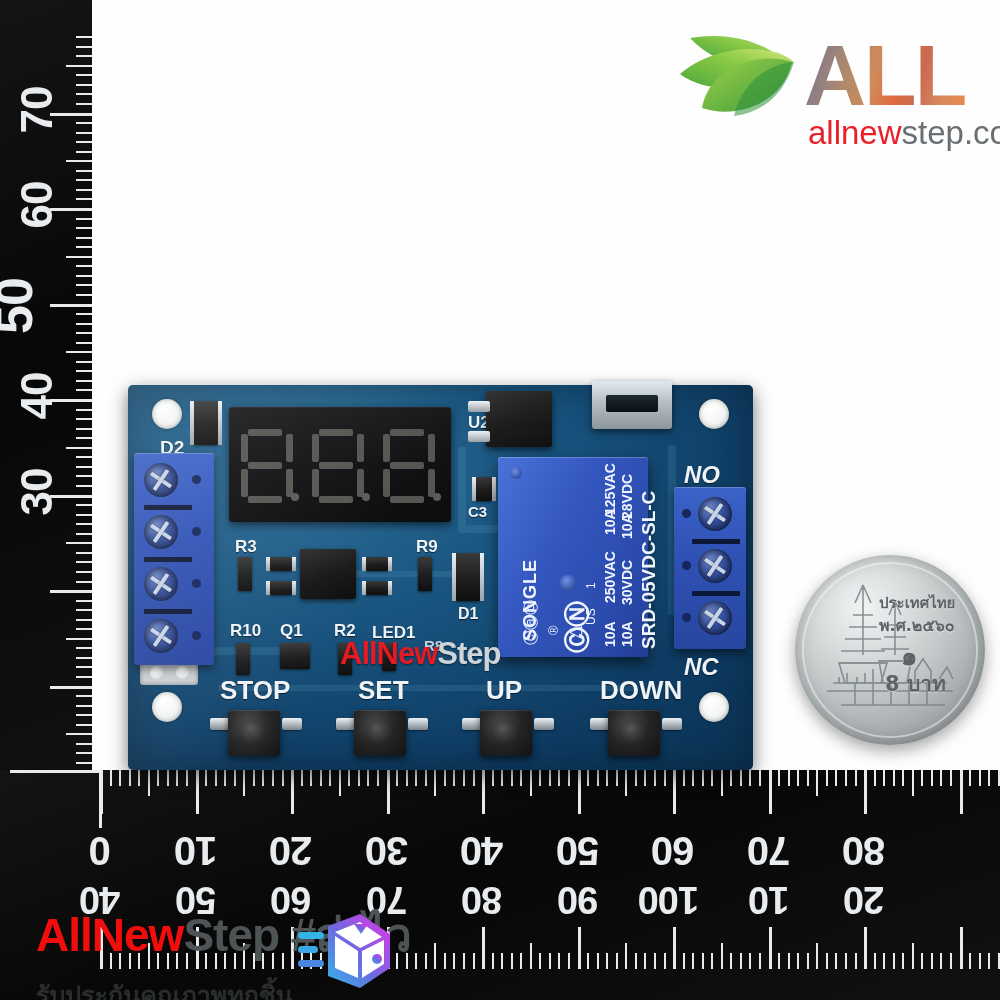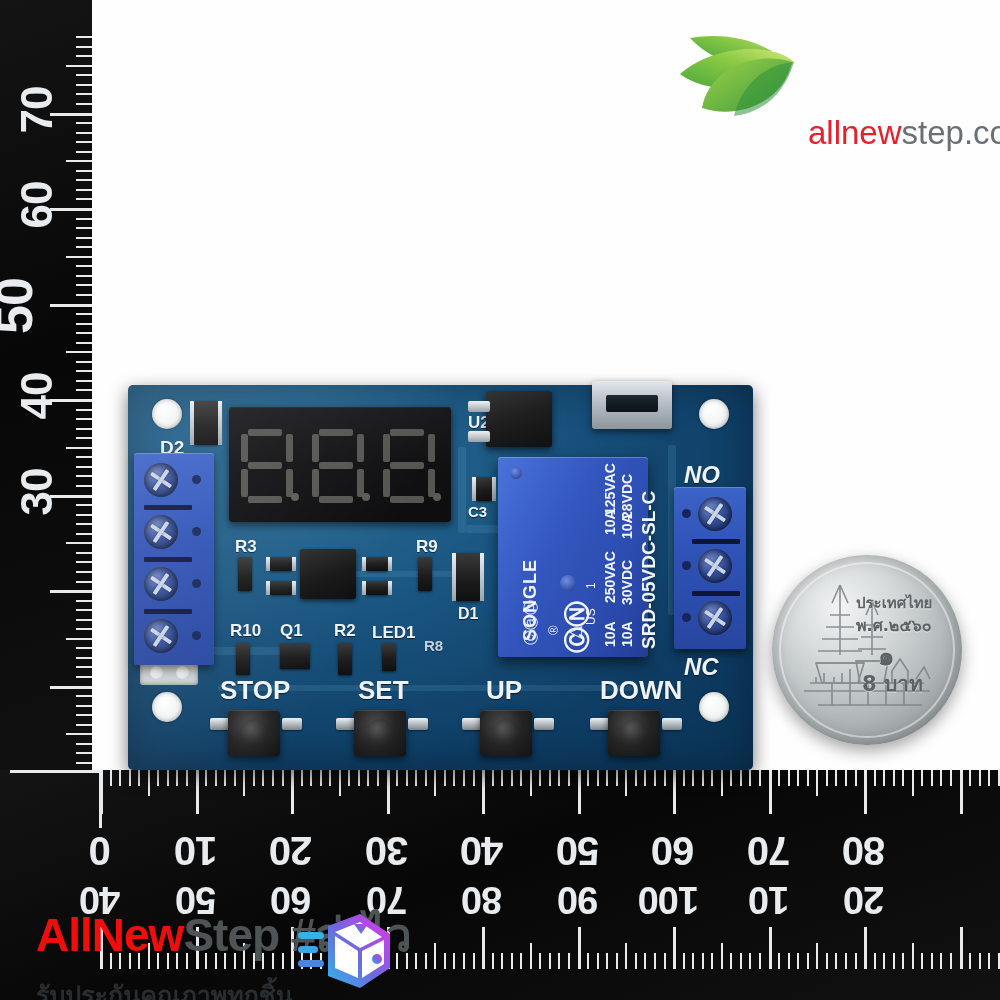--- a/index.html
+++ b/index.html
@@ -159,21 +159,21 @@
   .u2leg{ position:absolute; width:22px; height:11px; background:linear-gradient(180deg,#f0f3f5,#98a1a7); border-radius:2px;}
   .hdrpads{
     position:absolute; background:#c9ced2; border-radius:3px;
     box-shadow:inset 0 0 4px rgba(0,0,0,.4);
   }
   .hdrhole{ position:absolute; width:13px;height:13px;border-radius:50%;
     background:radial-gradient(circle at 38% 33%,#fff 0%,#e6eaec 60%,#bcc3c7 100%);}
 
   
   #coin {
-    position:absolute; left:772px; top:555px; width:190px; height:190px;
+    position:absolute; left:795px; top:555px; width:190px; height:190px;
     border-radius:50%;
     background: radial-gradient(circle at 36% 28%, #f2f4f4 0%, #d6dadb 28%, #b4babb 58%, #949a9c 82%, #7d8385 100%);
     box-shadow: 0 6px 16px rgba(0,0,0,.35), inset 0 0 18px rgba(0,0,0,.25);
     overflow:hidden;
   }
   #coin::before{
     content:""; position:absolute; inset:7px; border-radius:50%;
     border:2px solid rgba(255,255,255,.45);
   }
   .coin-text{
@@ -678,20 +678,23 @@
 
     <div class="btnleg" style="left:334px; top:333px;"></div>
     <div class="btn" style="left:352px; top:325px;"></div>
     <div class="btnleg" style="left:406px; top:333px;"></div>
 
     <div class="btnleg" style="left:462px; top:333px;"></div>
     <div class="btn" style="left:480px; top:325px;"></div>
     <div class="btnleg" style="left:534px; top:333px;"></div>
   </div>
 
+  <div class="wm-pcb">
+    <span class="a">AllNew</span><span class="b">Step</span>
+  </div>
 
   <div id="coin">
     <svg class="temple" width="190" height="190" viewBox="0 0 190 190">
       <g stroke="#7b8183" stroke-width="1.6" fill="none" opacity="0.85">
         <path d="M46 150 L150 150"></path>
         <path d="M32 136 L158 136"></path>
         <path d="M38 128 L152 128"></path>
         <path d="M60 128 L60 150 M78 128 L78 150 M96 128 L96 150 M114 128 L114 150 M132 128 L132 150"></path>
         <path d="M62 122 L62 128 M70 118 L70 128 M78 114 L78 128"></path>
         <path d="M52 118 L52 128 M44 122 L44 128"></path>
@@ -727,20 +730,21 @@
         <linearGradient id="lg3" x1="0" y1="0" x2="1" y2="1">
           <stop offset="0%" stop-color="#9ed04a"></stop>
             <stop offset="100%" stop-color="#3d9c3c"></stop>
         </linearGradient>
       </defs>
       <path d="M18 22 C62 14 104 30 116 52 C92 58 46 52 18 22 Z" fill="url(#lg1)"></path>
       <path d="M8 58 C46 26 104 28 122 46 C98 74 40 82 8 58 Z" fill="url(#lg2)"></path>
       <path d="M30 92 C36 54 82 34 120 46 C112 86 66 104 30 92 Z" fill="url(#lg3)"></path>
       <path d="M62 100 C70 66 96 48 122 46 C112 78 92 96 62 100 Z" fill="#2f8f3a" opacity=".55"></path>
     </svg>
+    <div id="logo-all">ALL</div>
     <div id="logo-domain">
       <span class="a">allnew</span><span class="b">step.com</span>
     </div>
   </div>
 
   <div id="wm-bottom">
     <div id="wm-line1">
       <span class="a">AllNew</span><span class="b">Step #ส่งไว</span>
     </div>
     <div id="wm-line2">รับประกันคุณภาพทุกชิ้น</div>

